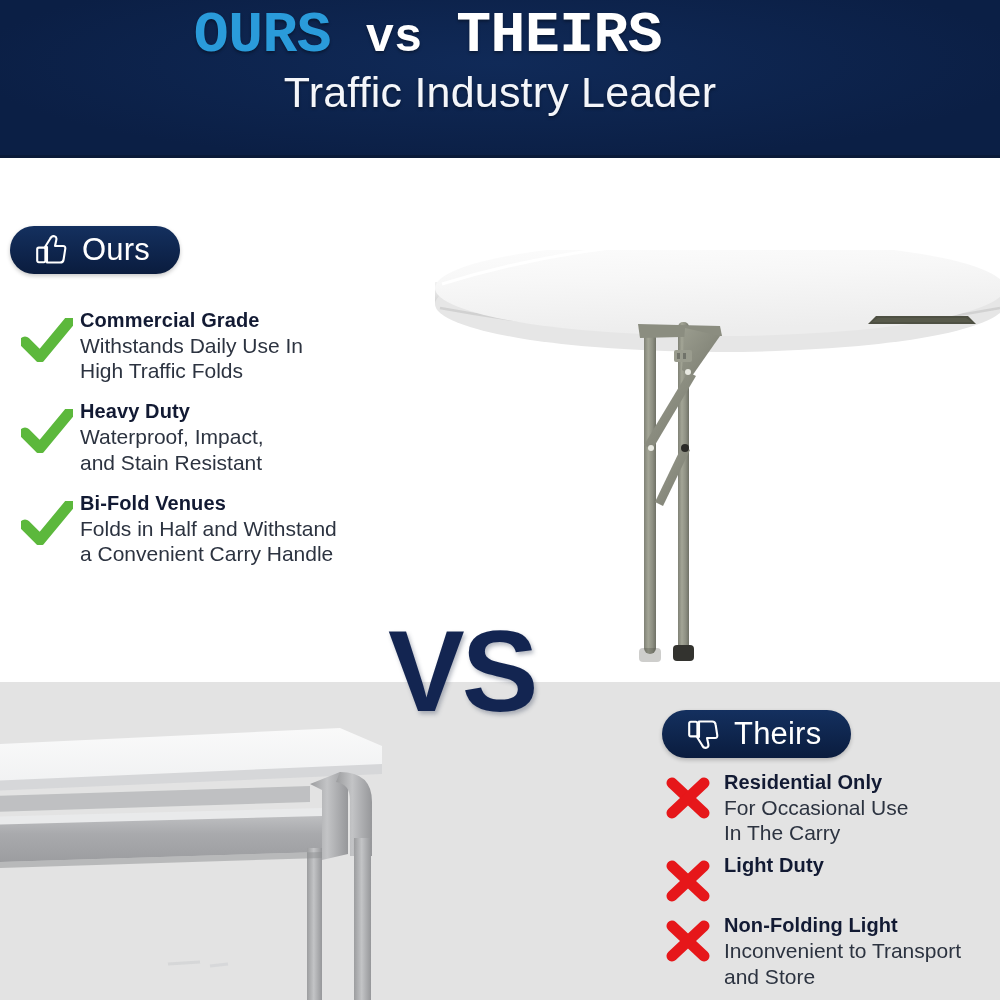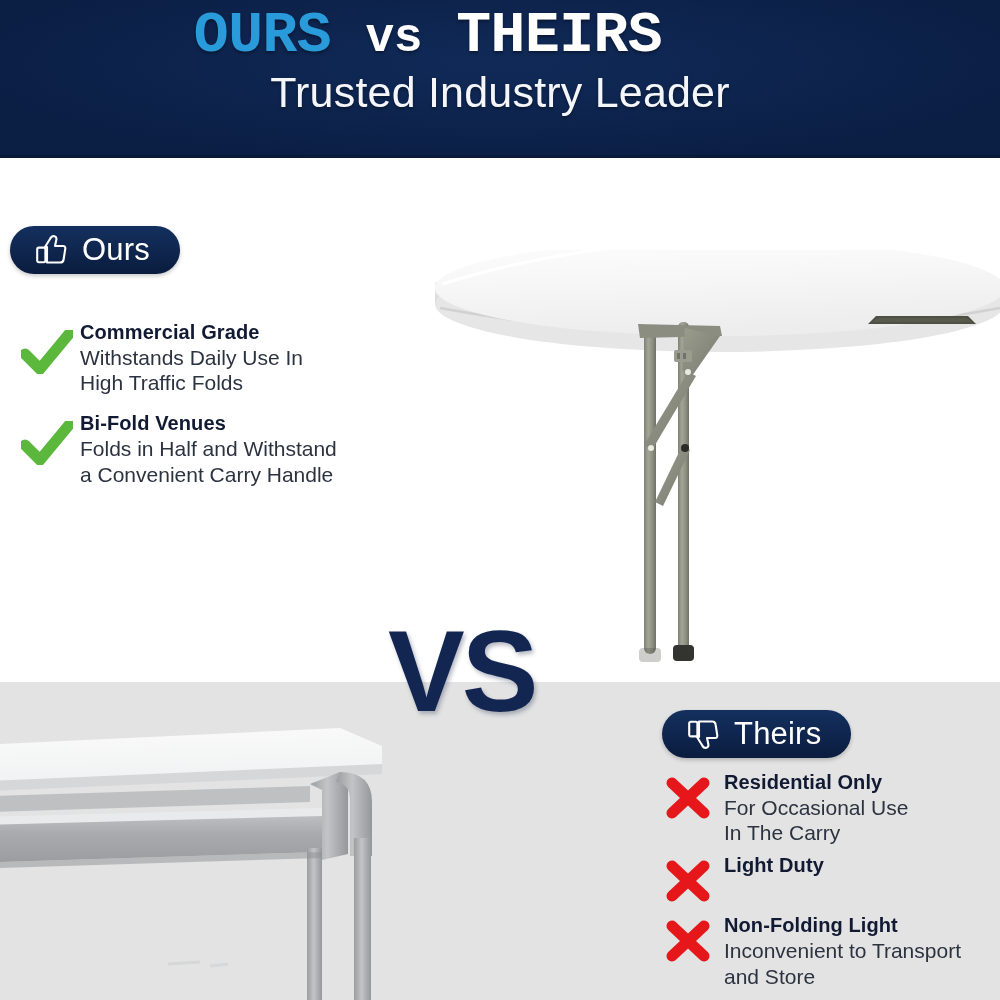--- a/index.html
+++ b/index.html
@@ -81,21 +81,21 @@
     font-weight:normal;
     letter-spacing:0.2px;
     white-space:nowrap;
   }
   .badge-ours{ left:10px; top:226px; }
   .badge-theirs{ left:662px; top:710px; }
   .badge svg{ display:block; }
 
   
   .list{ position:absolute; }
-  .list-ours{ left:14px; top:318px; width:400px; }
+  .list-ours{ left:14px; top:306px; width:400px; }
   .list-theirs{ left:652px; top:768px; width:348px; }
 
   .row{
     display:flex;
     align-items:flex-start;
     margin-bottom:14px;
   }
   .row-mark{
     flex:0 0 66px;
     height:60px;
@@ -263,21 +263,21 @@
 
       <path d="M 298 236 L 330 234" stroke="#d2d3d5" stroke-width="3" fill="none" opacity="0.8"></path>
       <path d="M 340 238 L 358 236" stroke="#d2d3d5" stroke-width="3" fill="none" opacity="0.7"></path>
     </svg>
   </div>
 
   <div class="header">
     <div class="title">
       <span class="ours">OURS</span><span> </span><span class="vs">vs</span><span> </span><span class="theirs">THEIRS</span>
     </div>
-    <div class="subtitle">Trusted Industry Leader</div>
+    <div class="subtitle">Traffic Industry Leader</div>
     <div class="header-rule"></div>
   </div>
 
   <div class="badge badge-ours">
     <span>
       <svg width="34" height="32" viewBox="0 0 34 32">
         <path d="M11 13 L16 5 Q17.5 1.5 20.5 2.2 Q23 2.9 22.3 6 L21 12 L29 12 Q31.5 12 31.3 14.6 L29.6 25.5 Q29.2 28.5 26.2 28.5 L13 28.5 L13 13 Z" fill="none" stroke="#ffffff" stroke-width="2.1" stroke-linejoin="round" stroke-linecap="round"></path>
         <rect x="3.2" y="13.6" width="8.2" height="14.6" rx="1.6" fill="none" stroke="#ffffff" stroke-width="2.1"></rect>
       </svg>
     </span>
@@ -292,20 +292,32 @@
           <path d="M4 24 L19 39 L48 4" fill="none" stroke="#5cb83c" stroke-width="11" stroke-linecap="round" stroke-linejoin="round"></path>
         </svg>
       </span>
       <span class="row-text">
         <span class="row-title">Commercial Grade</span>
         <div class="row-desc">Withstands Daily Use In
 High Traffic Folds</div>
       </span>
     </div>
 
+    <div class="row">
+      <span class="row-mark">
+        <svg width="52" height="44" viewBox="0 0 52 44">
+          <path d="M4 24 L19 39 L48 4" fill="none" stroke="#5cb83c" stroke-width="11" stroke-linecap="round" stroke-linejoin="round"></path>
+        </svg>
+      </span>
+      <span class="row-text">
+        <span class="row-title">Heavy Duty</span>
+        <div class="row-desc">Waterproof, Impact,
+and Stain Resistant</div>
+      </span>
+    </div>
 
     <div class="row">
       <span class="row-mark">
         <svg width="52" height="44" viewBox="0 0 52 44">
           <path d="M4 24 L19 39 L48 4" fill="none" stroke="#5cb83c" stroke-width="11" stroke-linecap="round" stroke-linejoin="round"></path>
         </svg>
       </span>
       <span class="row-text">
         <span class="row-title">Bi-Fold Venues</span>
         <div class="row-desc">Folds in Half and Withstand

